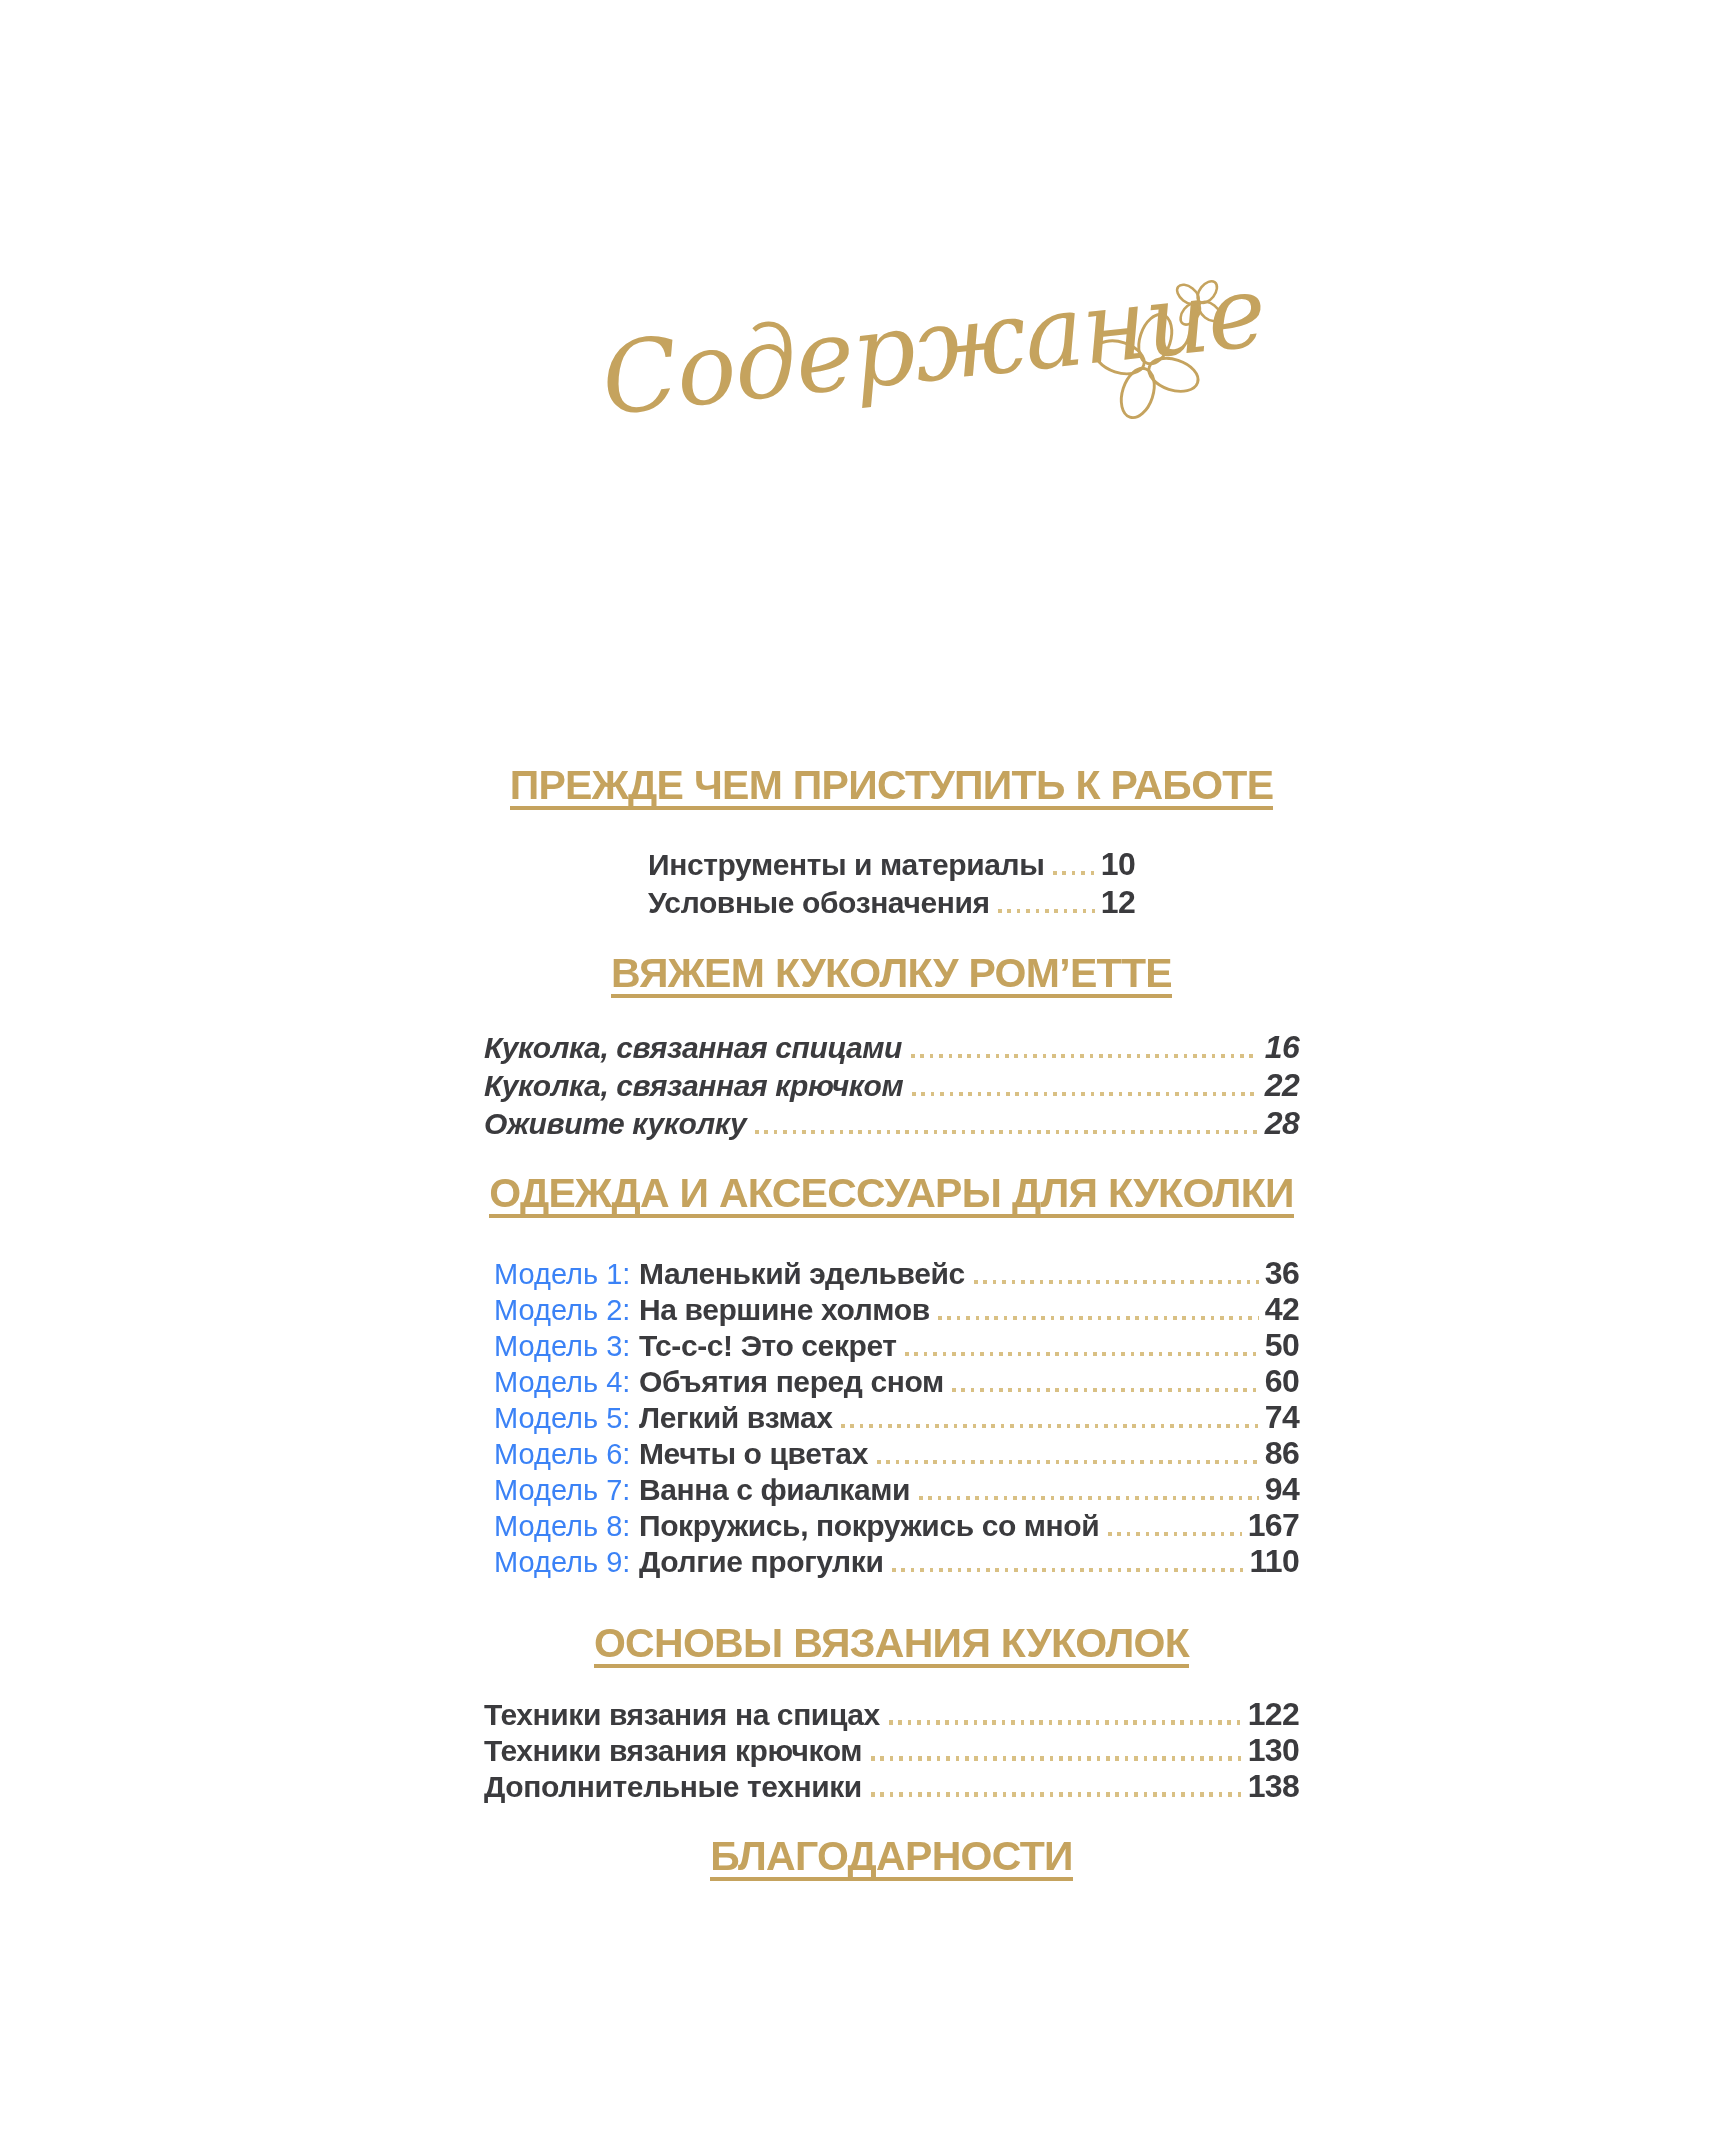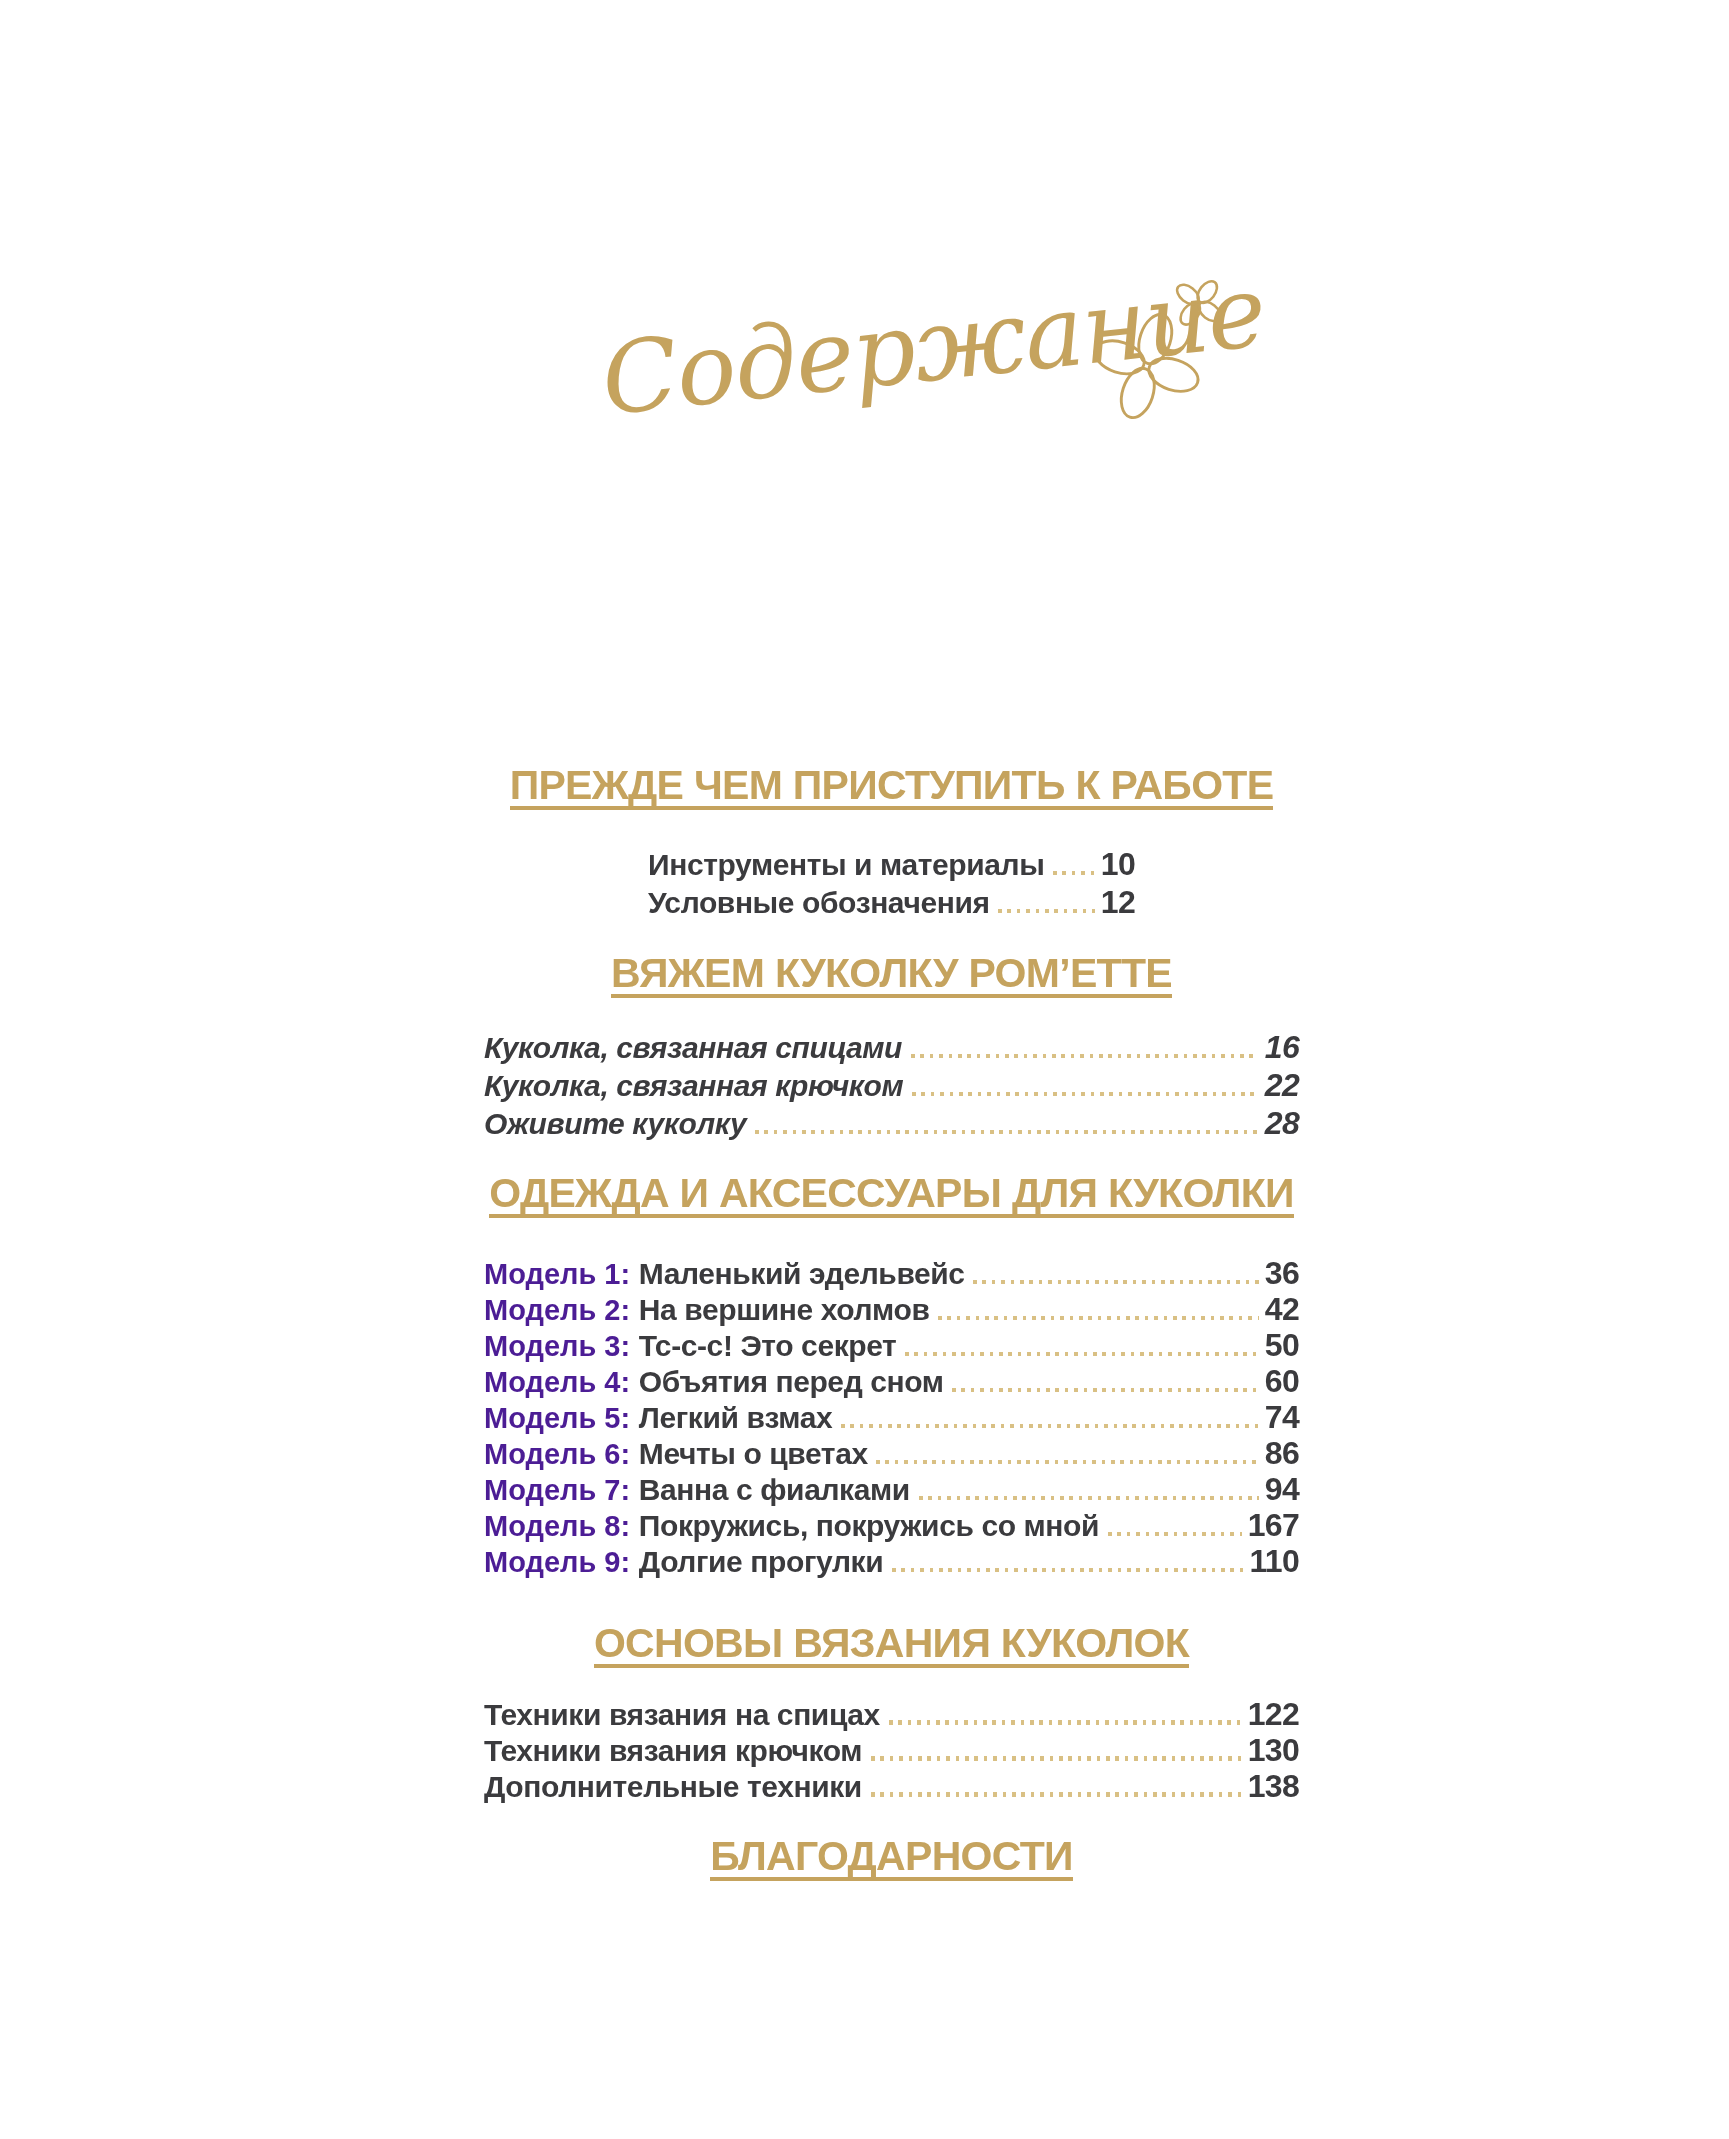--- a/index.html
+++ b/index.html
@@ -49,25 +49,26 @@
   .rows.centered { width: 487px; margin: 0 auto; }
   .row {
     display: flex;
     align-items: baseline;
     height: 38px;
     color: #3B3B3E;
   }
   .rows.compact .row { height: 36px; }
   .row .lbl { font-weight: bold; font-size: 30px; white-space: nowrap; letter-spacing: -0.4px; }
   .row .prefix {
-    font-weight: bold;
+    font-weight: normal;
     font-size: 29px;
-    color: #4c1d95;
+    color: #3b82f6;
     margin-right: 8.7px;
     letter-spacing: 0;
+    margin-left: 10px;
   }
   .row .dots {
     flex: 1 1 auto;
     height: 4.3px;
     margin: 0 5.8px 0 8.7px;
     background-image: repeating-linear-gradient(90deg, #D9C084 0 3.6px, rgba(0,0,0,0) 3.6px 9.4px);
     background-repeat: repeat-x;
     background-position: left bottom;
   }
   .row .num { font-weight: bold; font-size: 32px; white-space: nowrap; letter-spacing: -0.7px; }

